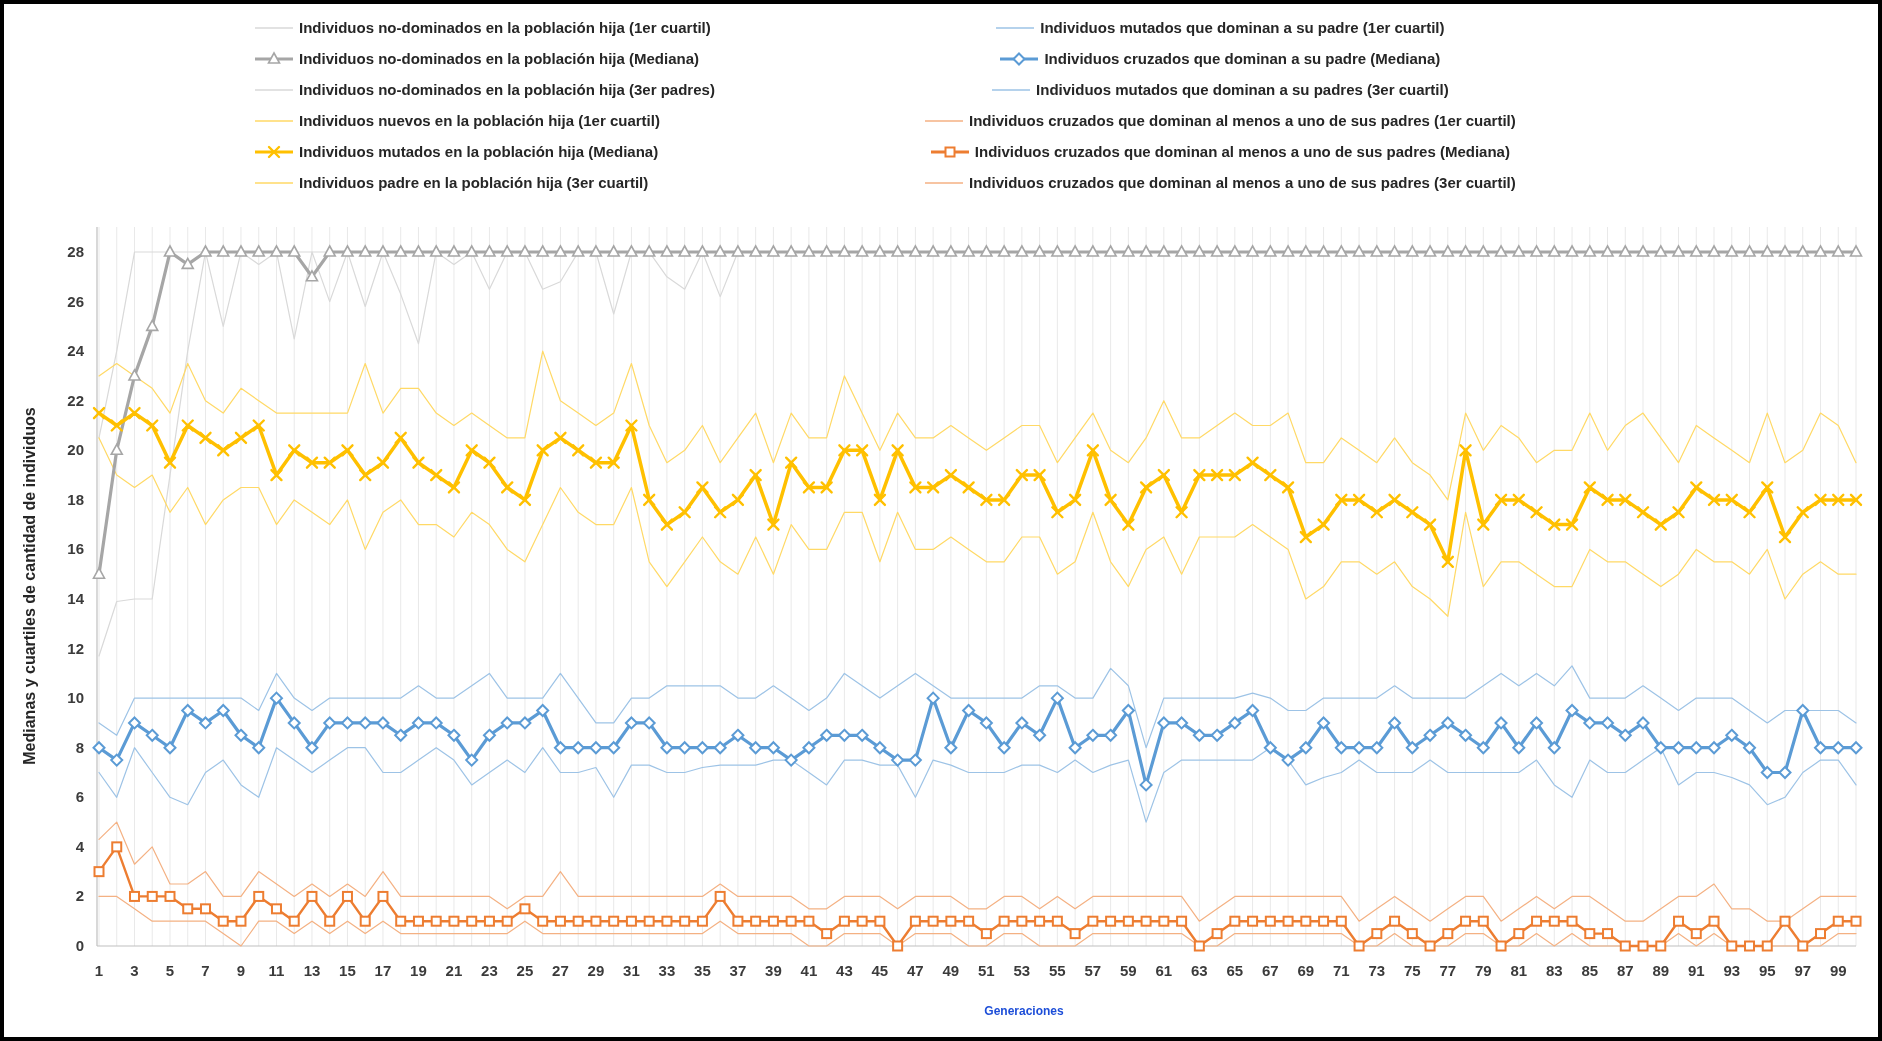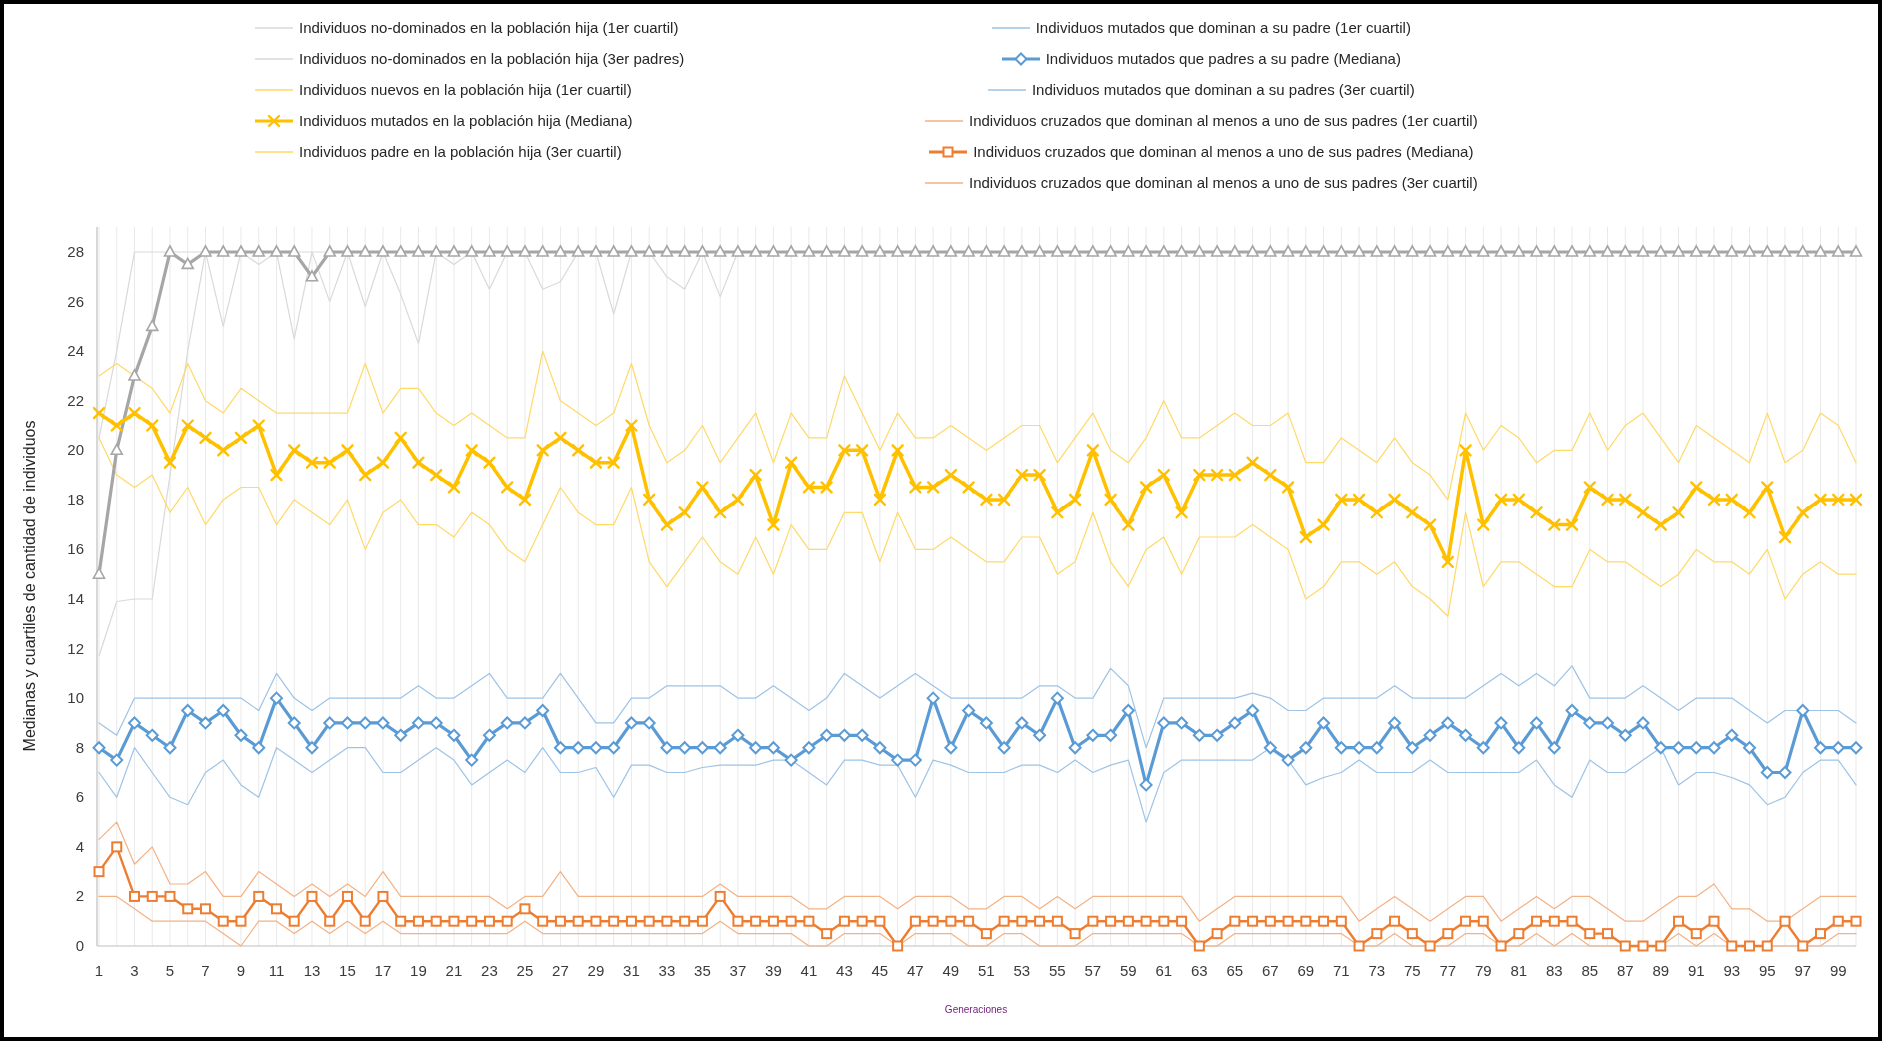--- a/index.html
+++ b/index.html
@@ -1,41 +1,48 @@
 <!DOCTYPE html>
 <html><head>
 <meta charset="utf-8">
 <style>
   html,body{margin:0;padding:0;background:#fff;}
   body{width:1882px;height:1041px;font-family:"Liberation Sans",sans-serif;}
-  .frame{position:relative;width:1882px;height:1041px;box-sizing:border-box;border:4px solid #000;background:#fff;overflow:hidden;}
+  .frame{position:relative;width:1882px;height:1041px;box-sizing:border-box;border:4px solid #000;background:#fff;overflow:hidden;font-weight:bold;}
   .legend-col{position:absolute;top:8px;display:flex;flex-direction:column;}
   #legend-col-0{left:250px;}
   #legend-col-1{left:920px;align-items:center;}
   .legend-item{height:31px;display:flex;align-items:center;gap:5px;}
   .legend-label{font-size:15px;color:#262626;white-space:nowrap;}
   .swatch{display:inline-block;width:40px;height:18px;}
   #plot{position:absolute;left:0;top:0;}
-  .xtitle{position:absolute;left:972px;top:1000px;transform:translateX(-50%);font-size:10px;color:#701a75;}
+  .xtitle{position:absolute;left:1020px;top:1000px;transform:translateX(-50%);font-size:12px;color:#1d4ed8;}
   .ytitle{position:absolute;left:26px;top:582px;transform:translate(-50%,-50%) rotate(-90deg);transform-origin:center;font-size:16px;color:#262626;white-space:nowrap;}
 </style>
 </head>
 <body>
 
 <div class="frame">
 
   <div class="legend-col" id="legend-col-0">
     <div class="legend-item">
         <span class="swatch"><svg width="40" height="18">
             <line x1="1" y1="9" x2="39" y2="9" stroke="#d9d9d9" stroke-width="1.6"></line>
           </svg></span>
         <span class="legend-label">Individuos no-dominados en la población hija (1er cuartil)</span>
       </div>
     <div class="legend-item">
         <span class="swatch"><svg width="40" height="18">
+            <line x1="1" y1="9" x2="39" y2="9" stroke="#a6a6a6" stroke-width="2.8"></line>
+            <path d="M20 3L25.5 13L14.5 13Z" fill="#fff" stroke="#a6a6a6" stroke-width="1.6"></path>
+          </svg></span>
+        <span class="legend-label">Individuos no-dominados en la población hija (Mediana)</span>
+      </div>
+    <div class="legend-item">
+        <span class="swatch"><svg width="40" height="18">
             <line x1="1" y1="9" x2="39" y2="9" stroke="#d9d9d9" stroke-width="1.6"></line>
           </svg></span>
         <span class="legend-label">Individuos no-dominados en la población hija (3er padres)</span>
       </div>
     <div class="legend-item">
         <span class="swatch"><svg width="40" height="18">
             <line x1="1" y1="9" x2="39" y2="9" stroke="#ffd966" stroke-width="1.6"></line>
           </svg></span>
         <span class="legend-label">Individuos nuevos en la población hija (1er cuartil)</span>
       </div>
@@ -59,21 +66,21 @@
         <span class="swatch"><svg width="40" height="18">
             <line x1="1" y1="9" x2="39" y2="9" stroke="#9dc3e6" stroke-width="1.6"></line>
           </svg></span>
         <span class="legend-label">Individuos mutados que dominan a su padre (1er cuartil)</span>
       </div>
     <div class="legend-item">
         <span class="swatch"><svg width="40" height="18">
             <line x1="1" y1="9" x2="39" y2="9" stroke="#5b9bd5" stroke-width="2.8"></line>
             <path d="M20 3.5L25.5 9L20 14.5L14.5 9Z" fill="#fff" stroke="#5b9bd5" stroke-width="2"></path>
           </svg></span>
-        <span class="legend-label">Individuos mutados que padres a su padre (Mediana)</span>
+        <span class="legend-label">Individuos cruzados que dominan a su padre (Mediana)</span>
       </div>
     <div class="legend-item">
         <span class="swatch"><svg width="40" height="18">
             <line x1="1" y1="9" x2="39" y2="9" stroke="#9dc3e6" stroke-width="1.6"></line>
           </svg></span>
         <span class="legend-label">Individuos mutados que dominan a su padres (3er cuartil)</span>
       </div>
     <div class="legend-item">
         <span class="swatch"><svg width="40" height="18">
             <line x1="1" y1="9" x2="39" y2="9" stroke="#f4b183" stroke-width="1.6"></line>

